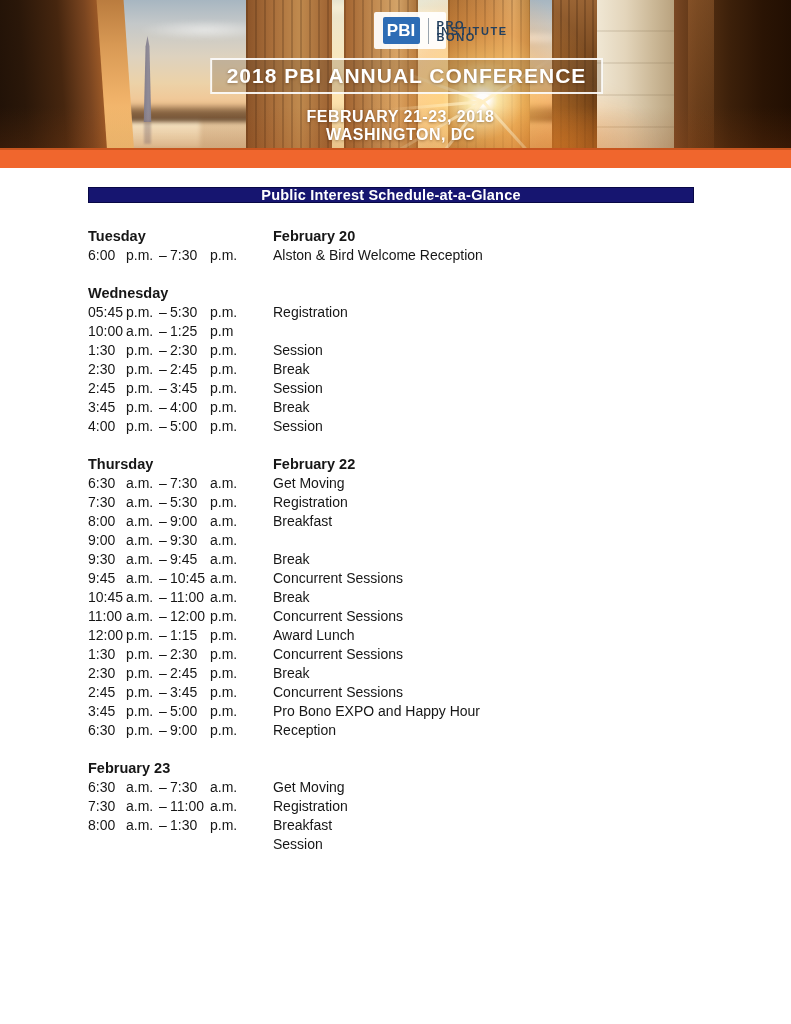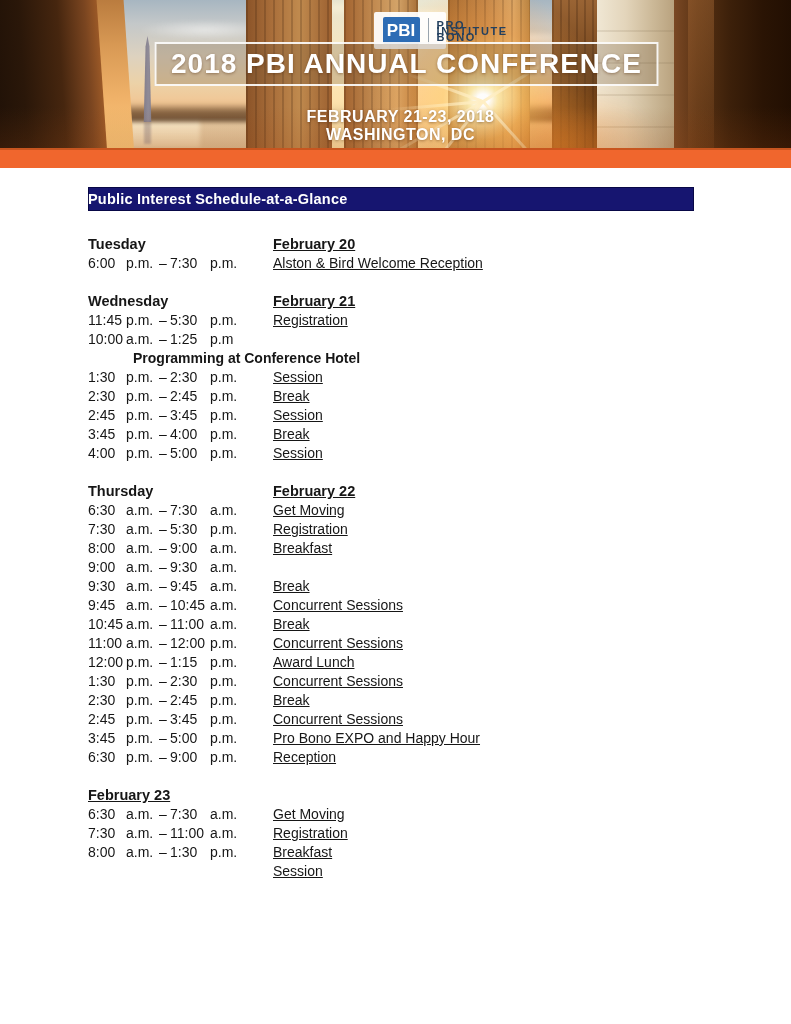--- a/index.html
+++ b/index.html
@@ -73,52 +73,52 @@
 
   
   .logo{left:50%;top:12px;transform:translateX(-50%);margin-left:14px;z-index:20;
     display:flex;align-items:center;gap:8px;background:rgba(255,255,255,.93);
     padding:5px 9px;border-radius:2px;height:27px;}
   .logo-mark{position:static;width:37px;height:27px;display:flex;align-items:center;justify-content:center;
     color:#fff;font-weight:700;font-size:17px;letter-spacing:0;border-radius:2px;}
   .logo-divider{position:static;width:1px;height:26px;background:#9aa4ad;}
   .logo-text{position:static;display:flex;flex-direction:column;justify-content:center;
     font-size:11px;font-weight:700;letter-spacing:1.6px;line-height:12px;}
-  .hero-title{left:50%;top:42px;transform:translateX(-50%);margin-left:11px;z-index:20;
-    white-space:nowrap;color:#fff;font-size:28px;font-weight:700;letter-spacing:1px;
+  .hero-title{left:50%;top:58px;transform:translateX(-50%);margin-left:11px;z-index:20;
+    white-space:nowrap;color:#fff;font-size:21px;font-weight:700;letter-spacing:1px;
     border:2px solid rgba(255,255,255,.9);padding:4px 15px;background:rgba(110,85,58,.26);
     text-shadow:0 1px 3px rgba(80,40,10,.45);}
   .hero-date{left:0;top:108px;width:100%;text-align:center;z-index:20;margin-left:5px;
     color:#fff;font-size:16px;font-weight:700;letter-spacing:.5px;text-shadow:0 1px 3px rgba(80,40,10,.5);}
   .hero-loc{left:0;top:126px;width:100%;text-align:center;z-index:20;margin-left:5px;
     color:#fff;font-size:16px;font-weight:700;letter-spacing:.5px;text-shadow:0 1px 3px rgba(80,40,10,.5);}
 
   
   .stripe{width:791px;height:20px;border-top:2px solid #c8551f;box-sizing:border-box;}
 
   
-  .banner{margin:19px 0 0 88px;width:606px;height:24px;display:flex;align-items:center;
+  .banner{margin:19px 0 0 88px;width:606px;height:16px;display:flex;align-items:center;justify-content:center;
     box-shadow:inset 0 0 0 1px rgba(5,5,60,.8);}
   .banner span{color:#fff;font-size:14.5px;font-weight:700;letter-spacing:.2px;}
 
   
   #schedule{padding:24px 0 0 88px;font-size:14px;}
   .day-block{margin-bottom:19px;}
   .row{display:flex;height:19px;line-height:19px;white-space:nowrap;}
   .day-row{font-weight:700;font-size:14.5px;}
   .col-time{display:inline-flex;width:185px;flex:none;}
   .time-block{display:inline-flex;width:185px;flex:none;justify-content:center;}
   .t1{display:inline-block;width:38px;flex:none;}
   .m1{display:inline-block;width:30px;flex:none;}
   .dash{display:inline-block;width:14px;flex:none;text-align:center;}
   .t2{display:inline-block;width:40px;flex:none;}
   .m2{display:inline-block;flex:1;}
   .sub-row{font-weight:700;}
   .sub-row .subheading{margin-left:45px;}
-  .event{flex:1;text-decoration:underline;}
+  .event{flex:1;}
 </style>
 </head>
 <body>
 
 <div class="page">
 
   <div class="hero">
     <div class="clouds"></div>
     <div class="pool"></div>
     <div class="pool-light"></div>
@@ -178,43 +178,39 @@
             <span class="dash">–</span>
             <span class="t2">7:30</span>
             <span class="m2">p.m.</span>
           </span>
           <span class="event">Alston &amp; Bird Welcome Reception</span>
         </div>
       </div>
       <div class="day-block">
         <div class="row day-row">
           <span class="col-time">Wednesday</span>
-          <span class="event">February 21</span>
-        </div>
-        <div class="row event-row">
-          <span class="time-block">
-            <span class="t1">11:45</span>
+        </div>
+        <div class="row event-row">
+          <span class="time-block">
+            <span class="t1">05:45</span>
             <span class="m1">p.m.</span>
             <span class="dash">–</span>
             <span class="t2">5:30</span>
             <span class="m2">p.m.</span>
           </span>
           <span class="event">Registration</span>
         </div>
         <div class="row event-row">
           <span class="time-block">
             <span class="t1">10:00</span>
             <span class="m1">a.m.</span>
             <span class="dash">–</span>
             <span class="t2">1:25</span>
             <span class="m2">p.m</span>
           </span>
-        </div>
-        <div class="row sub-row">
-          <span class="subheading">Programming at Conference Hotel</span>
         </div>
         <div class="row event-row">
           <span class="time-block">
             <span class="t1">1:30</span>
             <span class="m1">p.m.</span>
             <span class="dash">–</span>
             <span class="t2">2:30</span>
             <span class="m2">p.m.</span>
           </span>
           <span class="event">Session</span>

